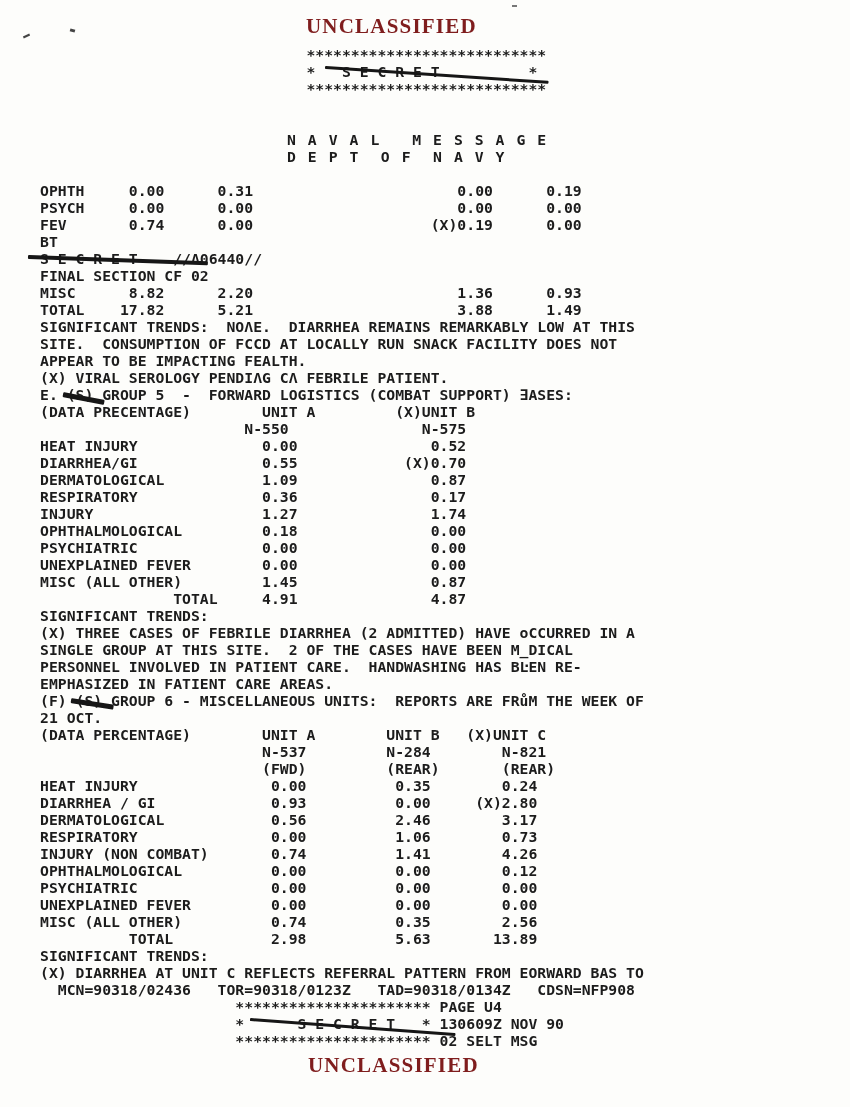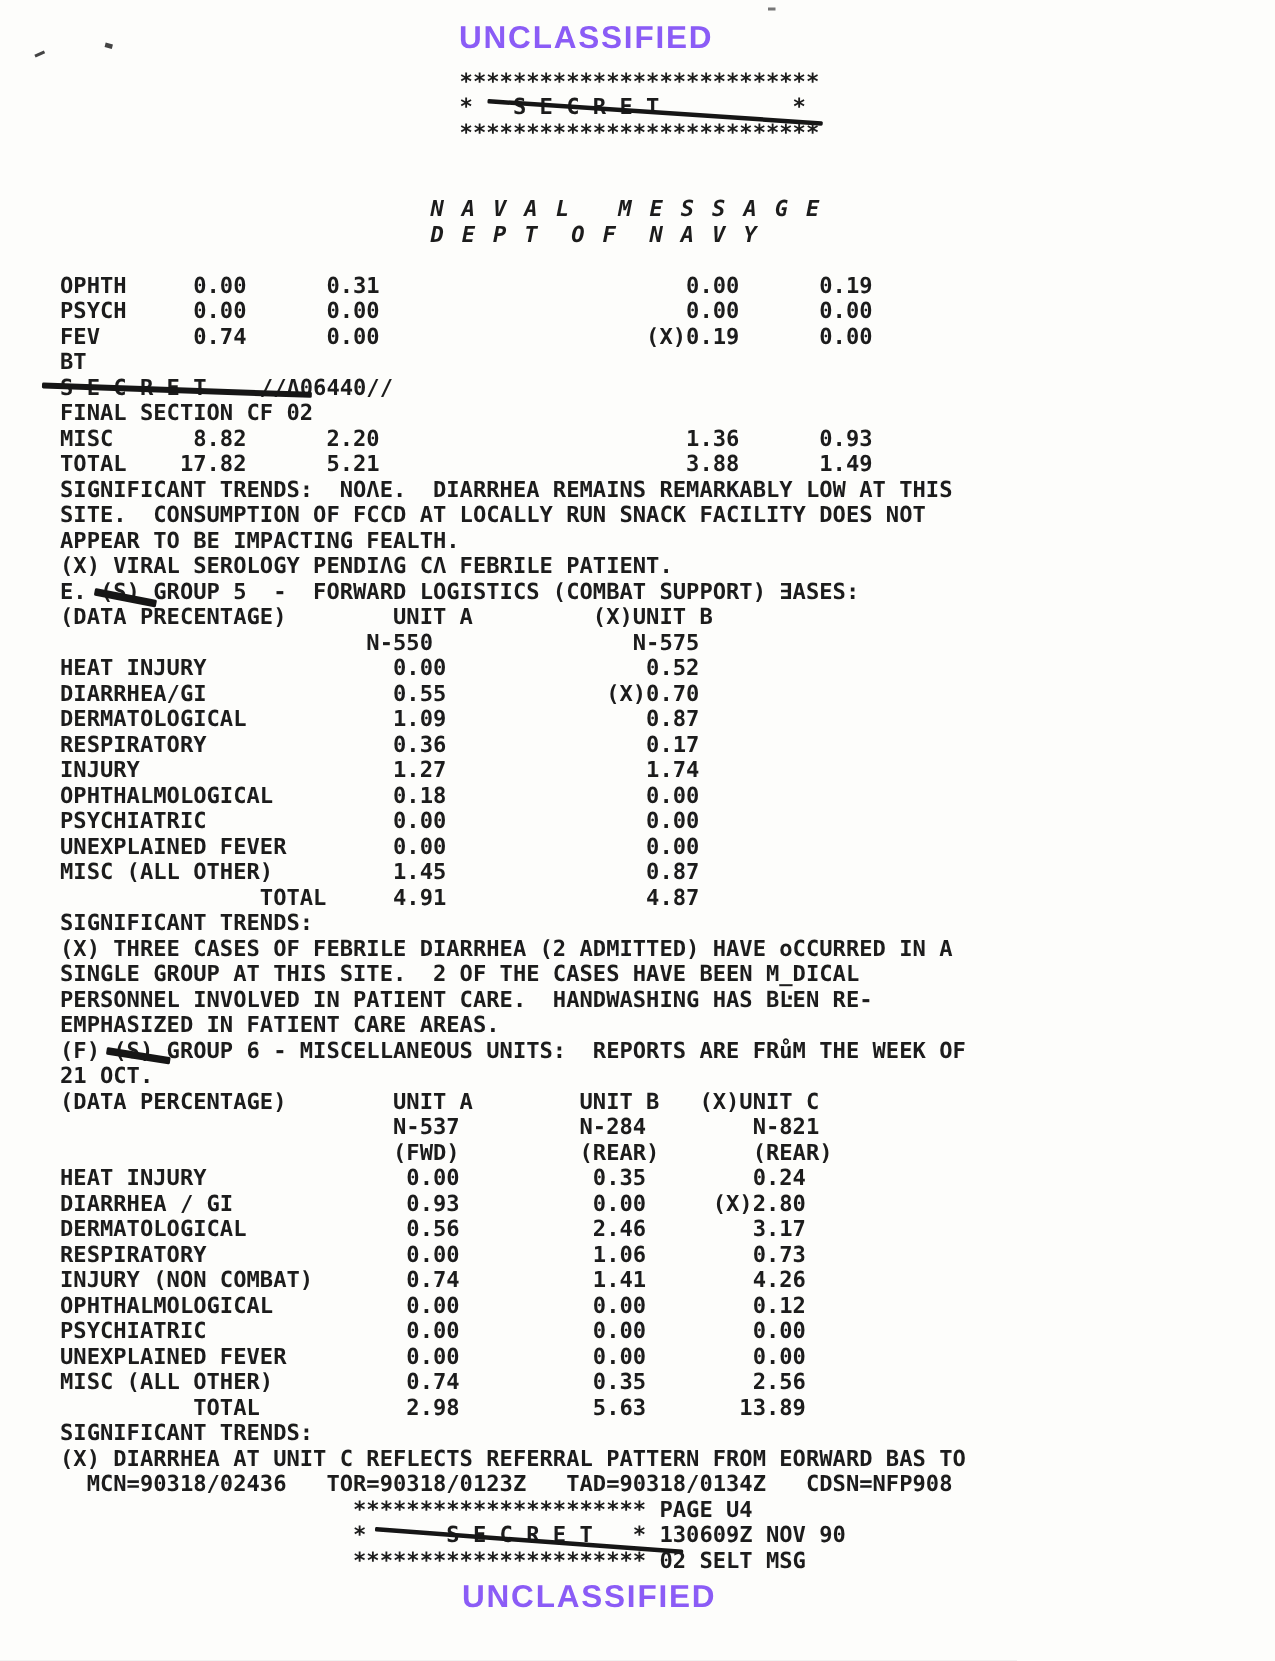--- a/index.html
+++ b/index.html
@@ -1,24 +1,24 @@
 <!DOCTYPE html>
 <html><head>
 <meta charset="utf-8">
 <style>
   html,body{margin:0;padding:0;background:#e8e8e8;}
   .page{position:relative;width:850px;height:1107px;background:#fdfdfb;margin:0 auto;overflow:hidden;}
   .doc{position:absolute;left:40px;top:46px;
        font-family:"DejaVu Sans Mono",monospace;font-size:14.75px;line-height:17px;font-weight:700;
        color:#1c1c1c;white-space:pre;}
   .ln{position:relative;height:17px;}
-  .ttl{padding-left:247px;letter-spacing:1.55px;font-style:italic;}
+  .ttl{padding-left:247px;letter-spacing:1.55px;}
   .strike{position:absolute;background:#161616;transform-origin:0 50%;border-radius:1px;}
-  .stamp{position:absolute;font-family:Liberation Sans, sans-serif;font-weight:700;
-         font-size:21px;letter-spacing:1.2px;color:#8b5cf6;}
+  .stamp{position:absolute;font-family:Liberation Serif, serif;font-weight:700;
+         font-size:21px;letter-spacing:1.2px;color:#7f1d1d;}
   .stamp.top{left:306px;top:14px;}
   .stamp.bottom{left:308px;top:1053px;}
   .speck{position:absolute;background:#444;}
 </style>
 </head>
 <body>
 
 <div class="page">
   <div class="speck" style="left:23px;top:35px;width:7px;height:2px;transform:rotate(-25deg);"></div>
   <div class="speck" style="left:70px;top:29px;width:5px;height:3px;transform:rotate(15deg);"></div>

